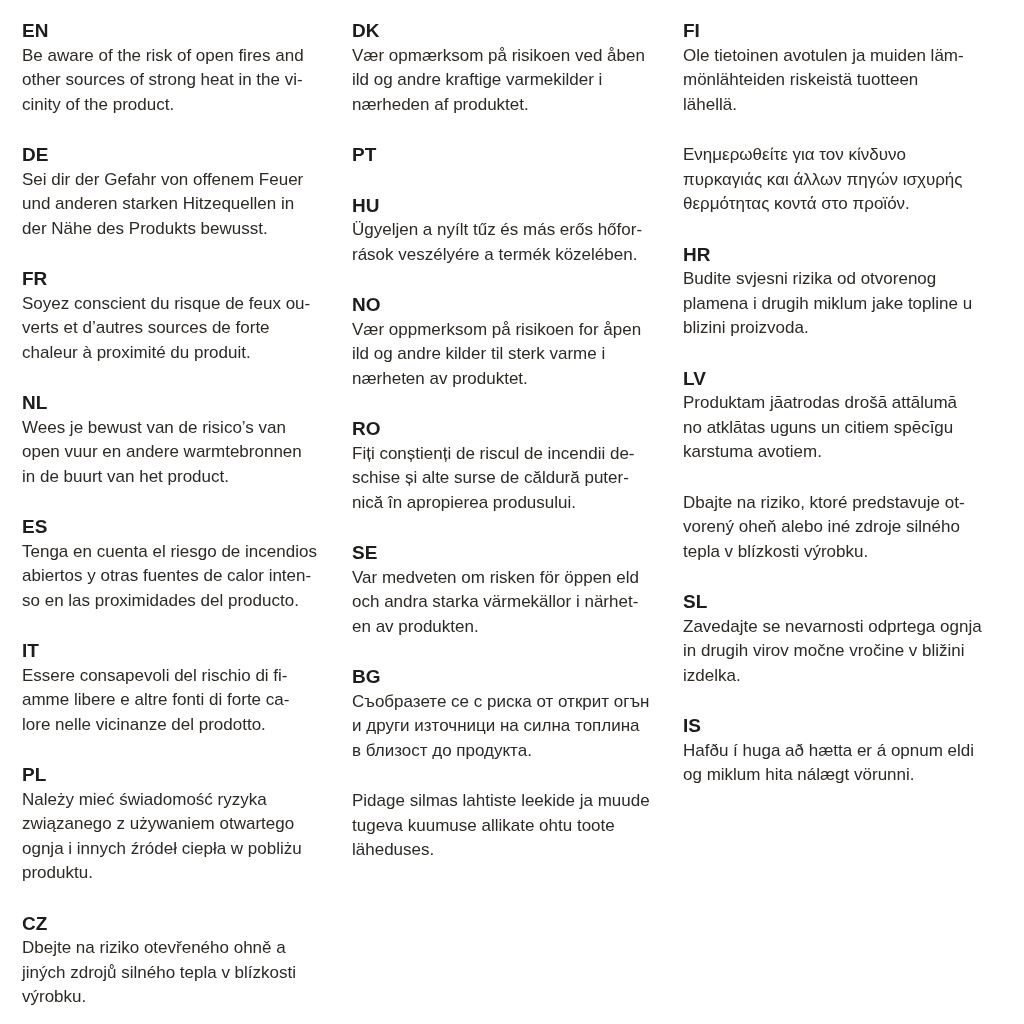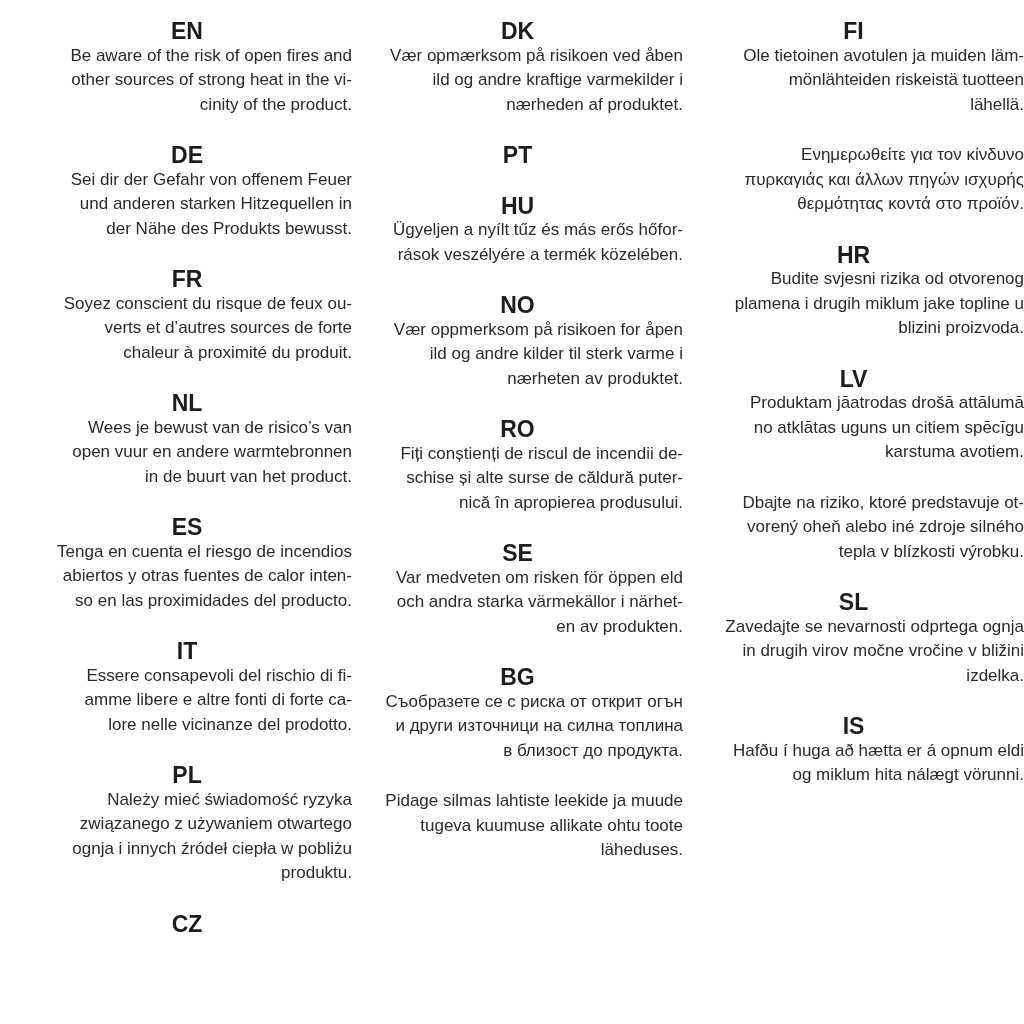--- a/index.html
+++ b/index.html
@@ -19,31 +19,29 @@
     padding: 19px 0 0 22px;
     box-sizing: border-box;
   }
   .col { box-sizing: border-box; flex-shrink: 0; }
   .col-1 { width: 330px; }
   .col-2 { width: 331px; }
   .col-3 { width: 341px; }
   .section { margin-bottom: 26px; }
   .lang-code {
     font-weight: bold;
-    font-size: 23px;
+    font-size: 19px;
     line-height: 24.5px;
     color: #1d1d1b;
-    text-align: center;
   }
   .lang-text {
     font-size: 17px;
     line-height: 24.5px;
     white-space: pre;          
     margin: 0;
-    text-align: right;
   }
 </style>
 </head>
 <body>
 
 <div class="page">
 
   <div class="col col-1">
     <div class="section">
       <div class="lang-code">EN</div>
@@ -83,20 +81,23 @@
     </div>
     <div class="section">
       <div class="lang-code">PL</div>
       <p class="lang-text">Należy mieć świadomość ryzyka
 związanego z używaniem otwartego
 ognja i innych źródeł ciepła w pobliżu
 produktu.</p>
     </div>
     <div class="section">
       <div class="lang-code">CZ</div>
+      <p class="lang-text">Dbejte na riziko otevřeného ohně a
+jiných zdrojů silného tepla v blízkosti
+výrobku.</p>
     </div>
   </div>
 
   <div class="col col-2">
     <div class="section">
       <div class="lang-code">DK</div>
       <p class="lang-text">Vær opmærksom på risikoen ved åben
 ild og andre kraftige varmekilder i
 nærheden af produktet.</p>
     </div>

